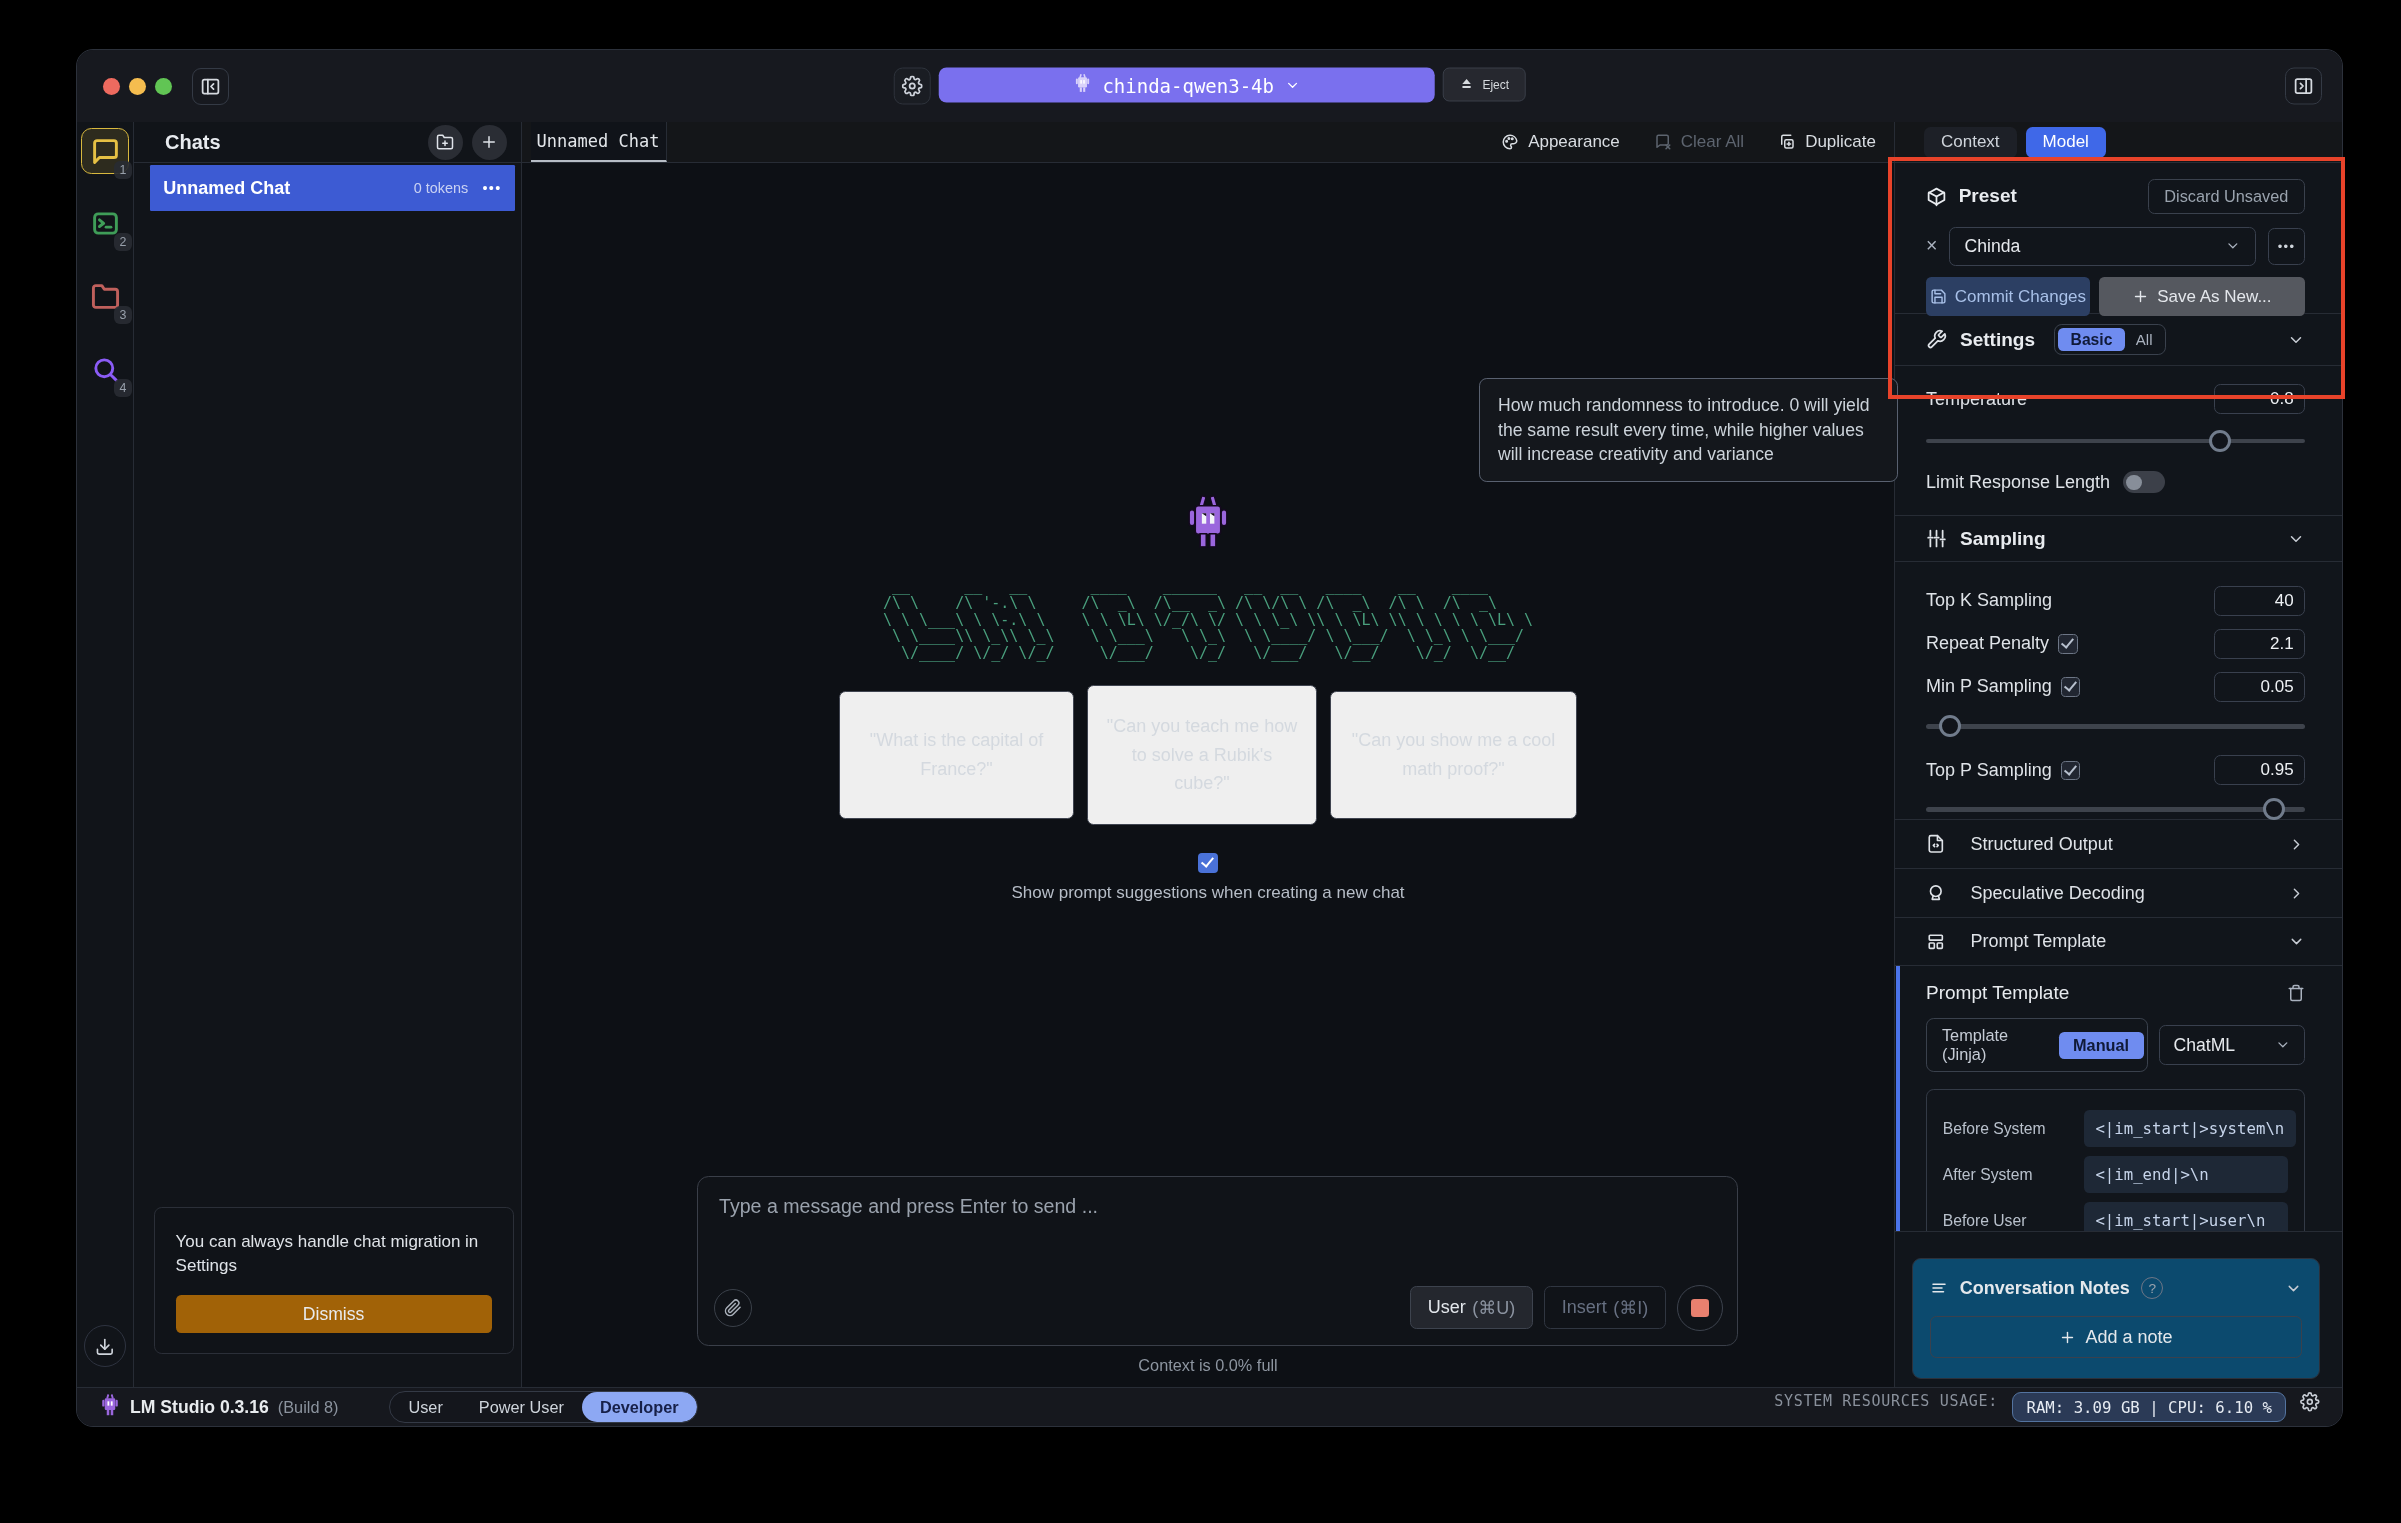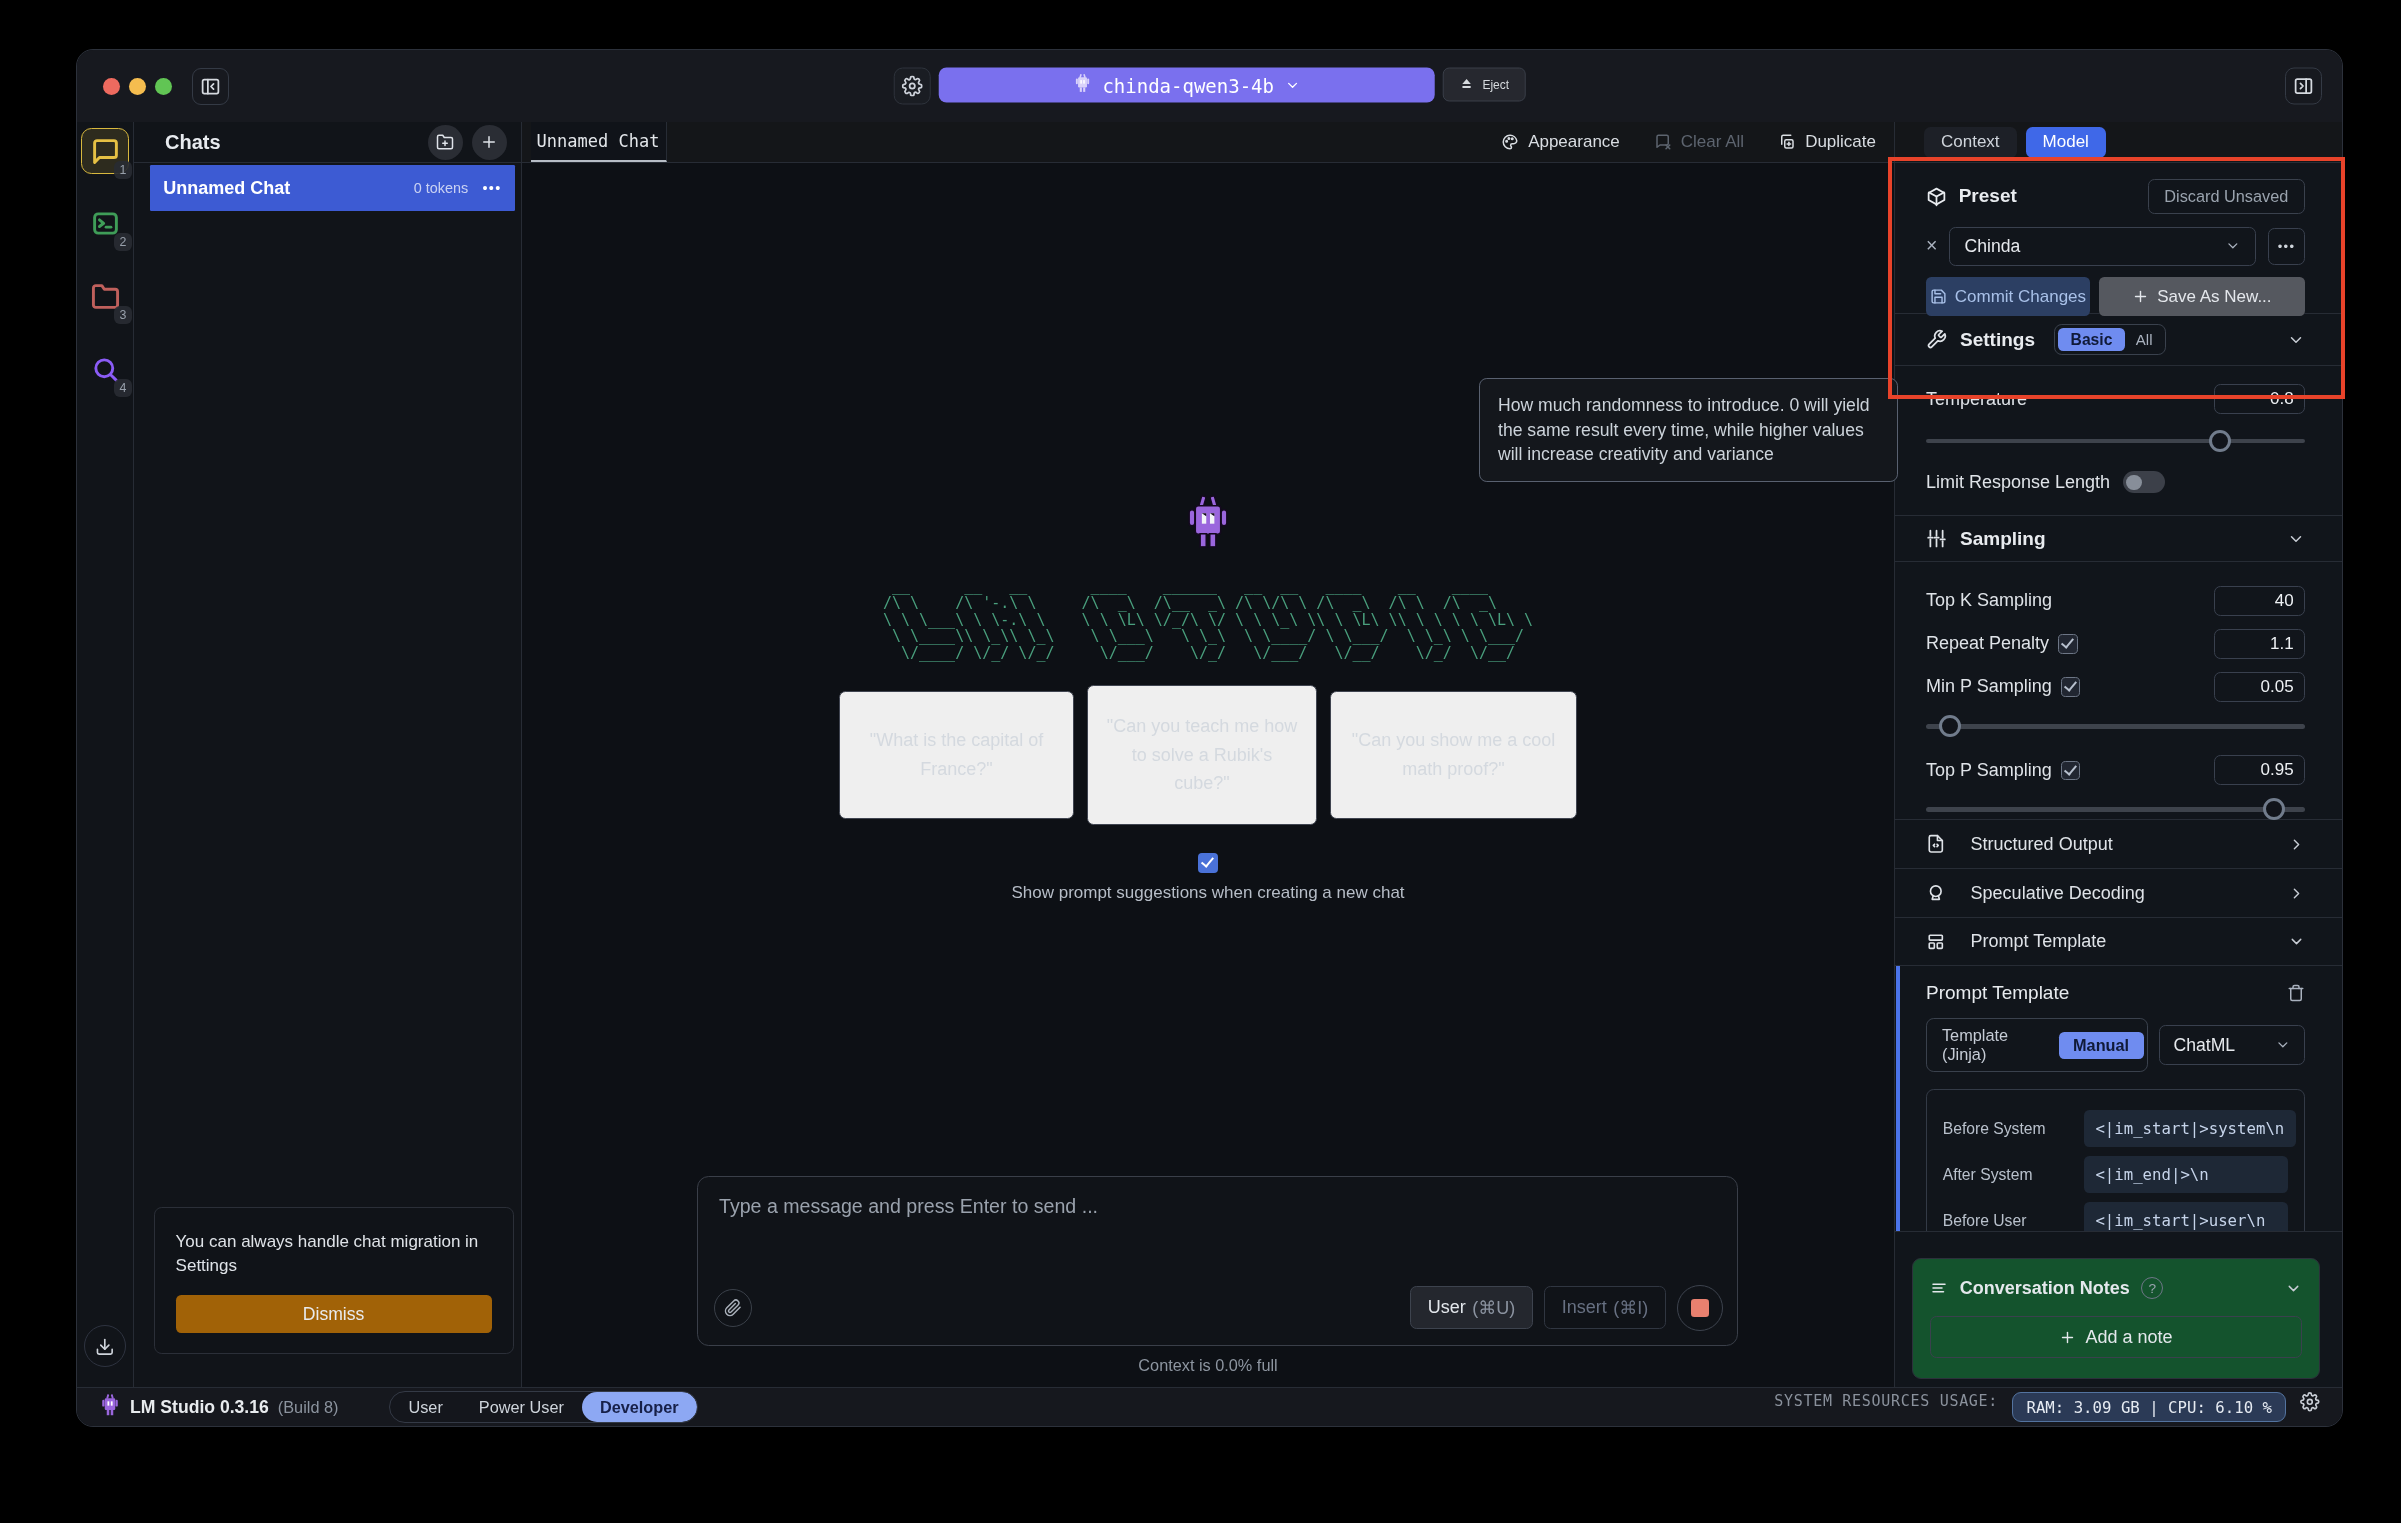--- a/index.html
+++ b/index.html
@@ -127,21 +127,21 @@
   .jinja-pill { display:flex; align-items:center; border:1.3px solid #3a414d; border-radius:7.8px; padding:3.3px; }
   .jinja-pill .off { color:#c6ccd6; font-size:16.3px; padding:3.9px 11.7px; }
   .jinja-pill .on { background:#6f8cf0; color:#101a38; border-radius:5.2px; font-size:16.3px; font-weight:600; padding:3.9px 14.4px; }
   .fmt-select { margin-left:auto; width:151px; height:40px; border:1.3px solid #39404e; border-radius:6.5px; display:flex; align-items:center; padding:0 13px; font-size:17.6px; color:#e6e9ed; }
   .fmt-select .chev { margin-left:auto; color:#aab2bf; }
   .fields-card { margin-top:17px; border:1.3px solid #333a46; border-radius:7.8px; padding:19.6px 15.7px 15.7px; }
   .frow { display:flex; align-items:center; gap:13px; margin-bottom:9px; }
   .frow label { width:128px; font-size:15.7px; color:#b9c1cc; flex:0 0 auto; }
   .frow .fin { flex:1; height:37px; background:#1e2836; border-radius:5.2px; display:flex; align-items:center; padding:0 11.7px; font-size:15.7px; color:#c6d4ea; }
 
-  .notes-card { margin:26px 22px 0 17px; background:#14532d; border:1.3px solid #2c313b; border-radius:9px; padding:18px 17px 19.6px; }
+  .notes-card { margin:26px 22px 0 17px; background:#0c4a6e; border:1.3px solid #2c313b; border-radius:9px; padding:18px 17px 19.6px; }
   .notes-hd { display:flex; align-items:center; gap:11.7px; font-size:18px; color:#e4e8ec; font-weight:600; }
   .qmark { width:22px; height:22px; border-radius:50%; border:1.3px solid #6d7686; color:#9aa3ae; font-size:13.7px; display:flex; align-items:center; justify-content:center; font-weight:400; }
   .addnote { margin-top:17px; width:100%; height:42px; border:1.3px solid #3a414d; border-radius:6.5px; background:transparent; color:#e4e8ec; font-size:18px; display:flex; align-items:center; justify-content:center; gap:9px; }
 
   
   .statusbar { height:39px; background:#16181e; border-top:0.7px solid #272c35; display:flex; align-items:center; padding:0 22px; flex:0 0 auto; }
   .sb-app { display:flex; align-items:center; gap:9px; }
   .sb-app b { font-size:17.6px; color:#e8ebee; }
   .sb-app span { font-size:16.3px; color:#8b939e; }
   .roles { display:flex; align-items:center; border:1.3px solid #343a46; border-radius:652px; background:#14161c; margin-left:51px; overflow:hidden; }
@@ -526,21 +526,21 @@
         <div class="samp-body">
           <div class="samp-row">
             <span class="param-label">Top K Sampling</span>
             <span class="valbox">40</span>
           </div>
           <div class="samp-row">
             <span class="param-label">
               <span>Repeat Penalty</span>
               <span class="cb"></span>
             </span>
-            <span class="valbox">1.1</span>
+            <span class="valbox">2.1</span>
           </div>
           <div class="samp-row">
             <span class="param-label">
               <span>Min P Sampling</span>
               <span class="cb"></span>
             </span>
             <span class="valbox">0.05</span>
           </div>
           <div class="slider" style="margin-top:9px">
             <span class="track"></span>

